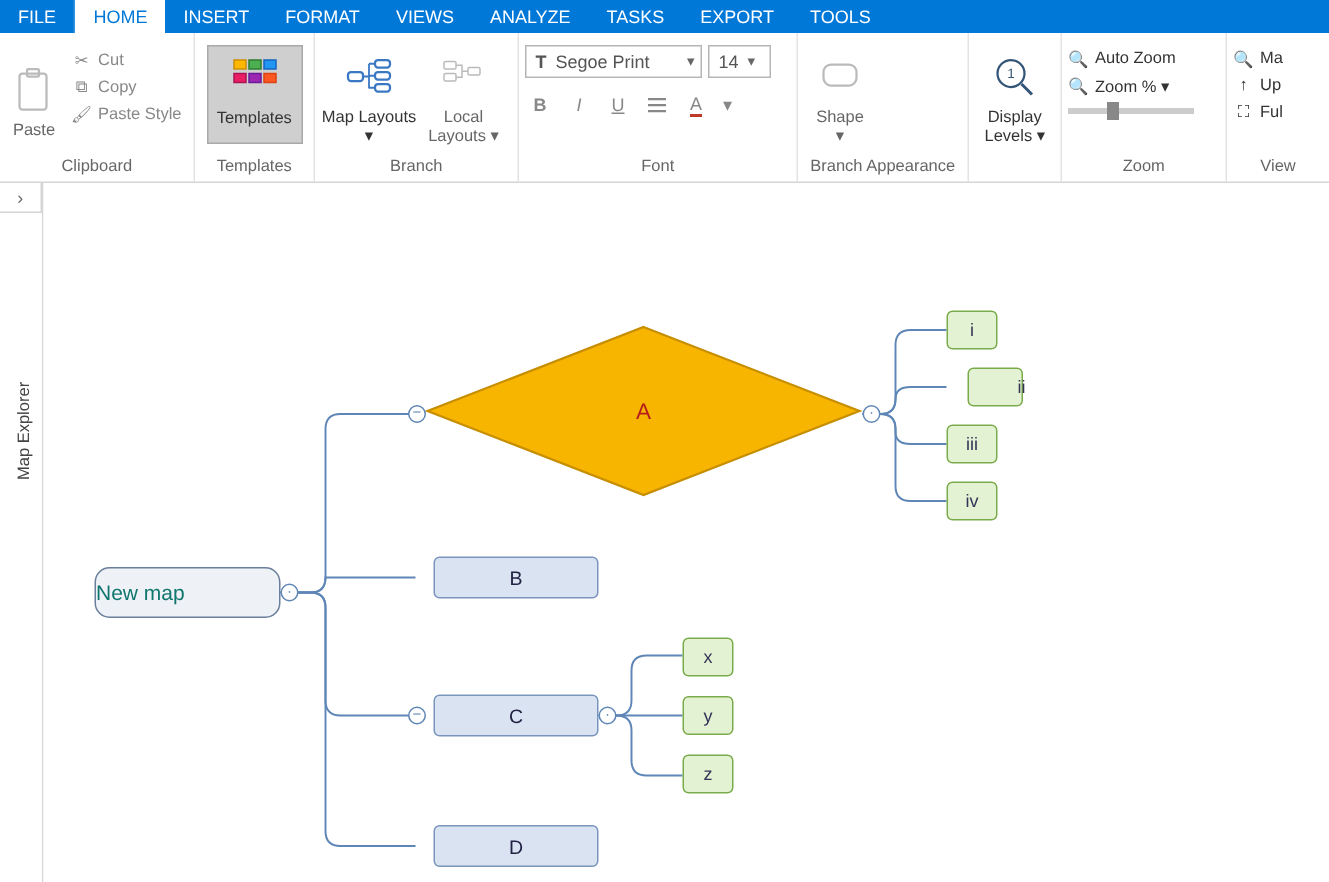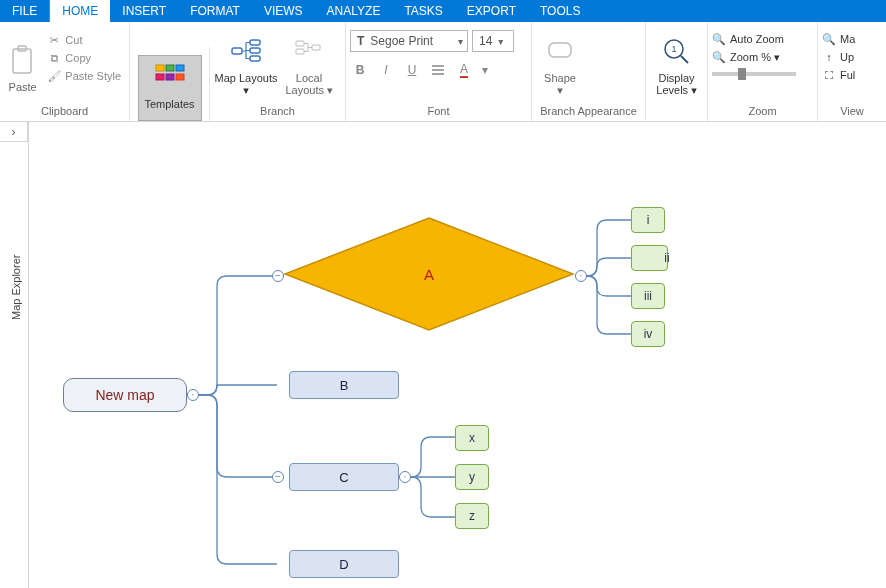--- a/index.html
+++ b/index.html
@@ -148,22 +148,22 @@
     background:#fff;
     overflow:hidden;
   }
   .node-root {
     position:absolute;
     left:34px; top:256px;
     width:124px; height:34px;
     border:1px solid #6a7f9b;
     border-radius:10px;
     background:#eef1f6;
-    display:flex;align-items:center;justify-content:center;
-    font-size:14px; color:#7f1d1d;
+    display:flex;align-items:center;
+    font-size:14px; color:#0f766e;
   }
   .node-rect {
     position:absolute;
     width:110px; height:28px;
     border:1px solid #7a95bb;
     background:#d9e3f2;
     border-radius:4px;
     display:flex;align-items:center;justify-content:center;
     font-size:13px; color:#224;
   }
@@ -238,21 +238,21 @@
         </div>
         <div class="mini-btn">
           <span class="mini-ico">🖌</span>
           <span>Paste Style</span>
         </div>
       </div>
     </div>
     <div class="group-label">Clipboard</div>
   </div>
 
-  <div class="ribbon-group" style="width:80px;margin-top:25px;">
+  <div class="ribbon-group" style="width:80px;">
     <div class="group-body" style="justify-content:center;">
       <div class="big-btn enabled templates" style="width:64px;height:66px;">
         <div class="ico">
           <svg width="30" height="26" viewBox="0 0 30 26">
             <rect x="1" y="1" width="8" height="6" fill="#ffb700" stroke="#cc8f00"></rect>
             <rect x="11" y="1" width="8" height="6" fill="#4caf50" stroke="#2e7d32"></rect>
             <rect x="21" y="1" width="8" height="6" fill="#2196f3" stroke="#1565c0"></rect>
             <rect x="1" y="10" width="8" height="6" fill="#e91e63" stroke="#ad1457"></rect>
             <rect x="11" y="10" width="8" height="6" fill="#9c27b0" stroke="#6a1b9a"></rect>
             <rect x="21" y="10" width="8" height="6" fill="#ff5722" stroke="#d84315"></rect>
@@ -432,21 +432,21 @@
       <polygon points="146,2 290,58 146,114 2,58" fill="#f7b500" stroke="#c68e00" stroke-width="1.5"></polygon>
     </svg>
     <div class="diamond-label">A</div>
   </div>
   <div class="exp-btn" style="left:243px; top:148px;">−</div>
   <div class="exp-btn" style="left:546px; top:148px;">·</div>
 
   <div class="node-small" style="left:602px; top:85px;">
       <span>i</span>
     </div>
-  <div class="node-small" style="left:602px; top:123px;padding-left:35px;">
+  <div class="node-small" style="left:616px; top:123px;padding-left:35px;">
       <span>ii</span>
     </div>
   <div class="node-small" style="left:602px; top:161px;">
       <span>iii</span>
     </div>
   <div class="node-small" style="left:602px; top:199px;">
       <span>iv</span>
     </div>
 
   <div class="node-rect" style="left:260px; top:249px;">

